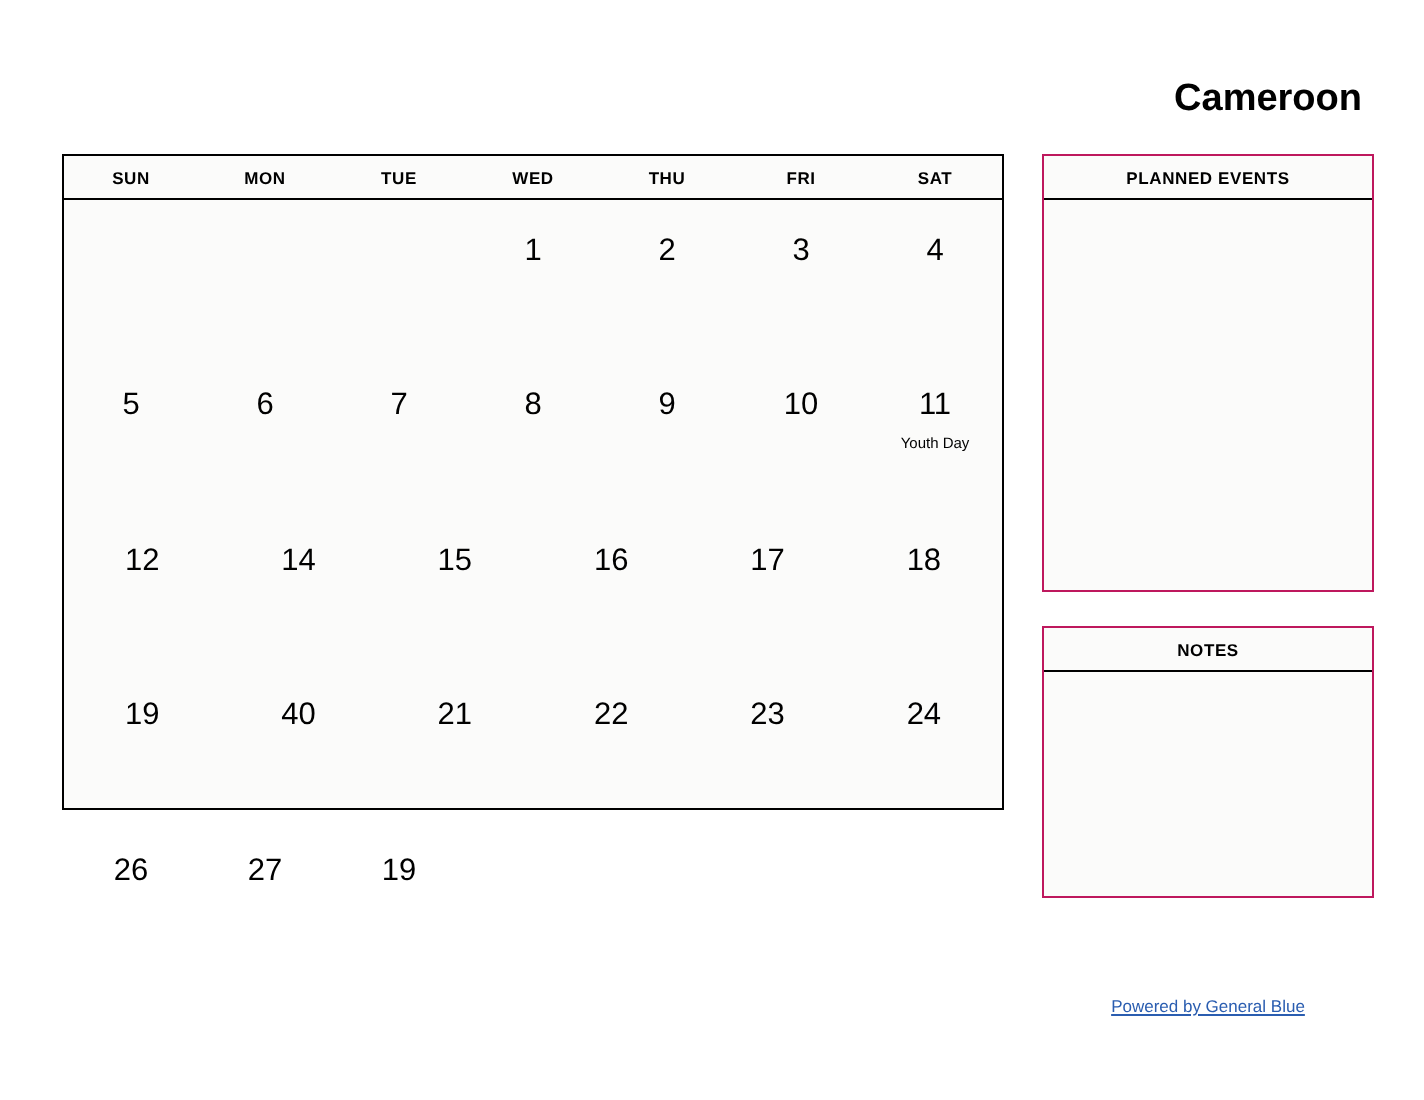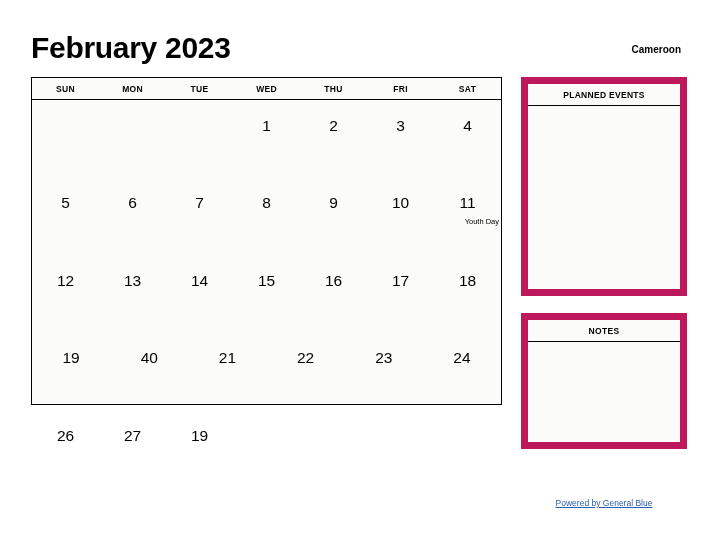--- a/index.html
+++ b/index.html
@@ -35,21 +35,21 @@
     font-size: 30px;
     font-weight: bold;
     letter-spacing: -0.3px;
     line-height: 36px;
     white-space: nowrap;
   }
   .country-title {
     position: absolute;
     right: 0;
     top: 10px;
-    font-size: 10px;
+    font-size: 19px;
     font-weight: bold;
     line-height: 20px;
     white-space: nowrap;
     margin-left: 17px;
   }
 
   
   .calendar {
     position: absolute;
     left: 31px;
@@ -95,29 +95,28 @@
     font-size: 15.5px;
     line-height: 18px;
     display: block;
   }
   .day-event {
     font-size: 7.5px;
     line-height: 11px;
     display: block;
     margin-top: 4px;
     padding: 0 2px;
-    text-align: right;
   }
 
   
   .panel {
     position: absolute;
     left: 521px;
     width: 166px;
-    border: 7px solid #be185d;
+    border: 1px solid #be185d;
     background: #fbfbfa;
     box-sizing: border-box;
   }
   .panel-events {
     top: 77px;
     height: 219px;
   }
   .panel-notes {
     top: 313px;
     height: 136px;
@@ -149,21 +148,20 @@
     line-height: 12px;
     white-space: nowrap;
   }
 </style>
 </head>
 <body>
 
 <div class="page">
 
   <div class="header">
-    <div class="month-title">February 2023</div>
     <div class="country-title">Cameroon</div>
   </div>
 
   <div class="calendar">
     <div class="dow-row">
       <div class="dow-cell">SUN</div>
       <div class="dow-cell">MON</div>
       <div class="dow-cell">TUE</div>
       <div class="dow-cell">WED</div>
       <div class="dow-cell">THU</div>
@@ -234,24 +232,20 @@
             <span class="day-event">Youth Day</span>
           </div>
       </div>
 
       <div class="week-row">
         <div class="day-cell">
             <span class="day-num">12</span>
             <span class="day-event"></span>
           </div>
         <div class="day-cell">
-            <span class="day-num">13</span>
-            <span class="day-event"></span>
-          </div>
-        <div class="day-cell">
             <span class="day-num">14</span>
             <span class="day-event"></span>
           </div>
         <div class="day-cell">
             <span class="day-num">15</span>
             <span class="day-event"></span>
           </div>
         <div class="day-cell">
             <span class="day-num">16</span>
             <span class="day-event"></span>

